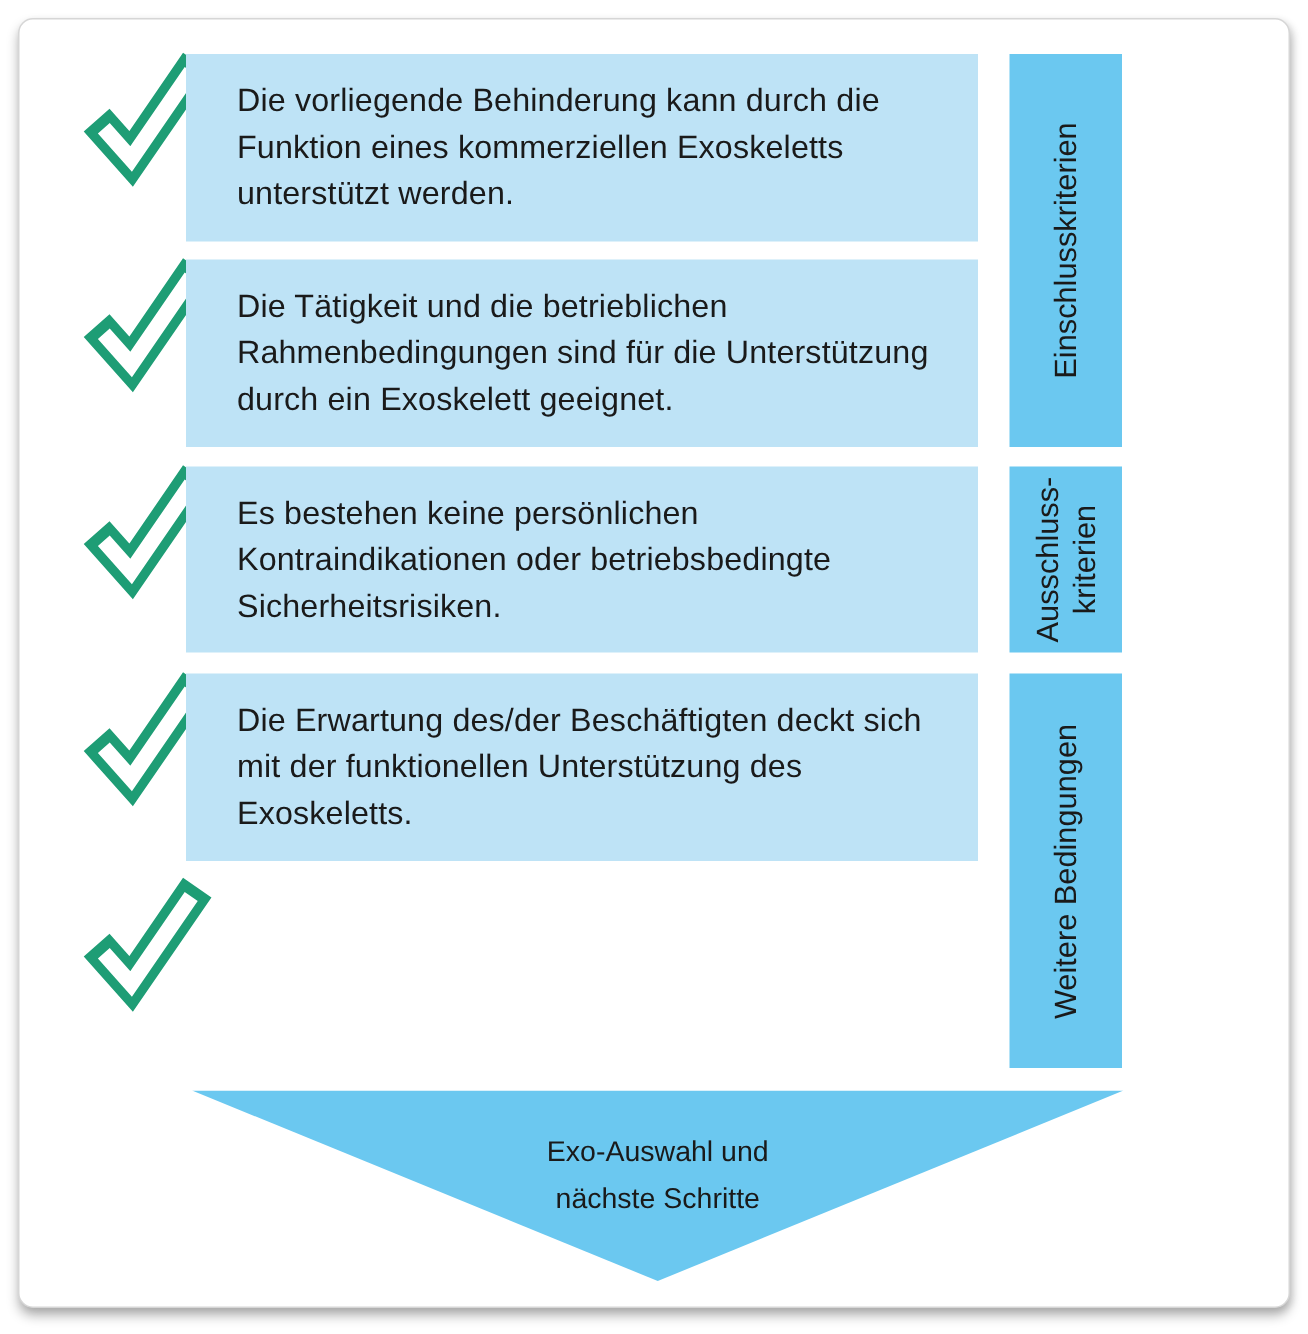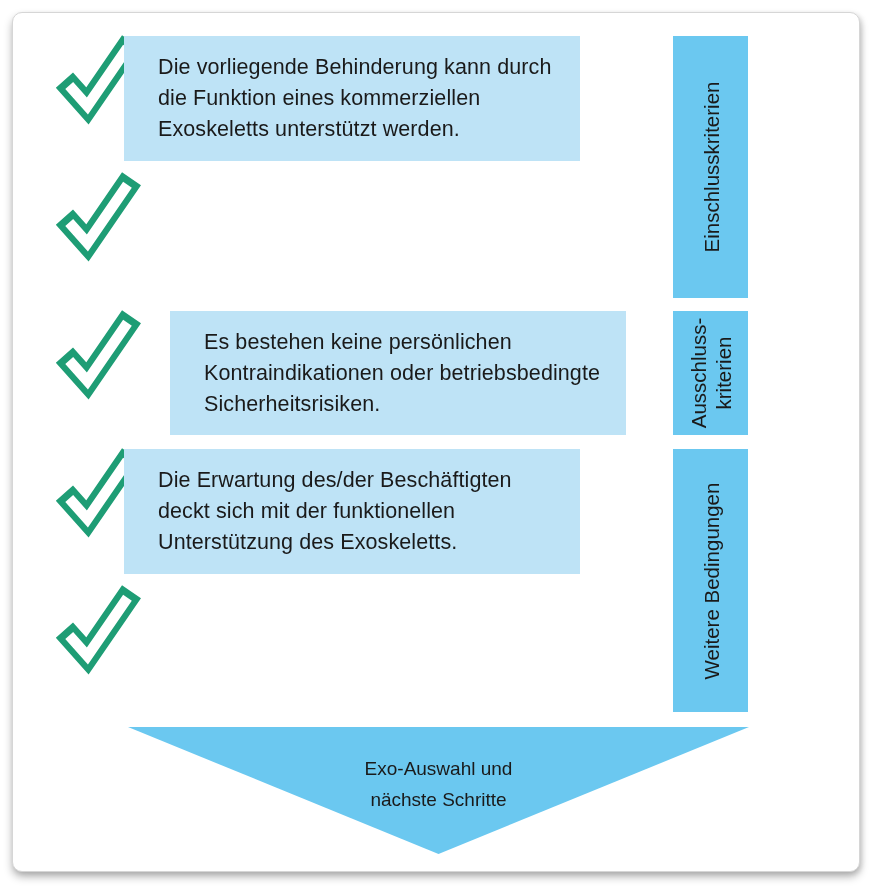--- a/index.html
+++ b/index.html
@@ -15,21 +15,21 @@
     left: 12px; top: 12px;
     width: 846px; height: 858px;
     background: #ffffff;
     border: 1px solid #d6d6d6;
     border-radius: 10px;
     box-shadow: 0 5px 8px rgba(0,0,0,0.28), 2px 2px 5px rgba(0,0,0,0.10);
   }
   .criterion-box {
     position: absolute;
     left: 111px;
-    width: 456px;
+    width: 528px;
     background: var(--box-bg, #bee3f6);
     display: flex;
     align-items: center;
     box-sizing: border-box;
     padding: 6px 22px 6px 34px;
   }
   .criterion-text {
     font-size: 21.5px;
     line-height: 31px;
     color: var(--text-color, #1a1a1a);
@@ -77,21 +77,21 @@
     width: 621px;
     text-align: center;
     font-size: 19px;
     line-height: 31px;
     color: var(--text-color, #1a1a1a);
     white-space: pre-line;
   }
   
   .box-1 { top: 23px;  height: 125px; }
   .box-2 { top: 160px; height: 125px; }
-  .box-3 { top: 298px; height: 124px; margin-left: 46px; }
+  .box-3 { top: 298px; height: 124px; }
   .box-4 { top: 436px; height: 125px; }
   .box-5 { top: 573px; height: 126px; }
   .check-1 { top: 21px; }
   .check-2 { top: 158px; }
   .check-3 { top: 296px; }
   .check-4 { top: 434px; }
   .check-5 { top: 571px; }
   .side-1 { top: 23px;  height: 262px; }
   .side-2 { top: 298px; height: 124px; }
   .side-3 { top: 436px; height: 263px; }
@@ -121,20 +121,23 @@
     <path class="inner" d="M19 53.6 L38 75 L79.8 14.2"></path>
   </svg>
   <svg class="check check-5" viewBox="0 0 96 100" aria-hidden="true">
     <path class="outer" d="M14 48 L38 75 L84 8"></path>
     <path class="inner" d="M19 53.6 L38 75 L79.8 14.2"></path>
   </svg>
 
   <div class="criterion-box box-1">
     <span class="criterion-text">Die vorliegende Behinderung kann durch die Funktion eines kommerziellen Exoskeletts unterstützt werden.</span>
   </div>
+  <div class="criterion-box box-2">
+    <span class="criterion-text">Die Tätigkeit und die betrieblichen Rahmenbedingungen sind für die Unterstützung durch ein Exoskelett geeignet.</span>
+  </div>
   <div class="criterion-box box-3">
     <span class="criterion-text">Es bestehen keine persönlichen Kontraindikationen oder betriebsbedingte Sicherheitsrisiken.</span>
   </div>
   <div class="criterion-box box-4">
     <span class="criterion-text">Die Erwartung des/der Beschäftigten deckt sich mit der funktionellen Unterstützung des Exoskeletts.</span>
   </div>
 
   <div class="side-label side-1">
     <div class="rot">Einschlusskriterien</div>
   </div>

